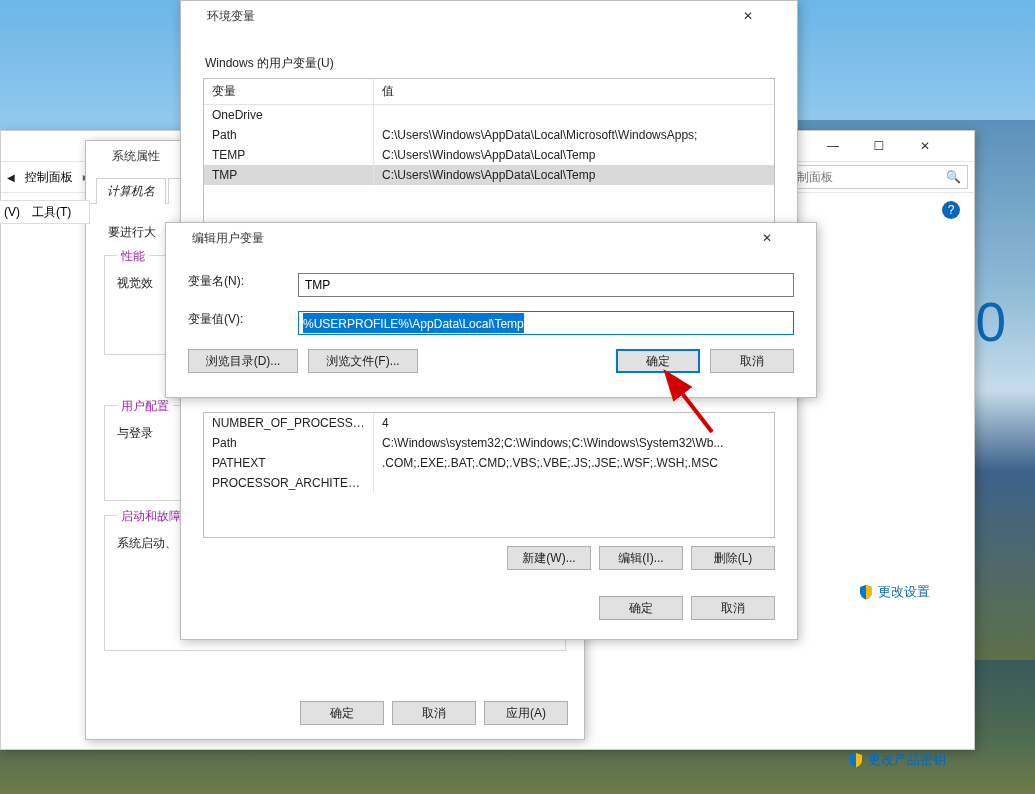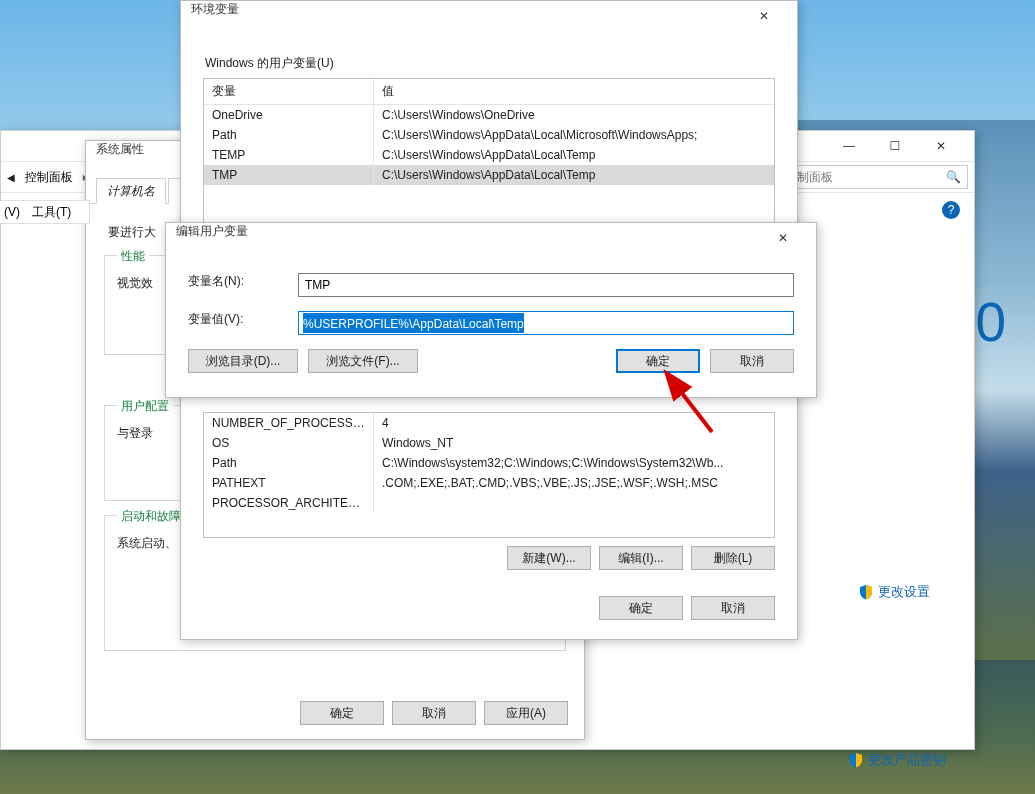--- a/index.html
+++ b/index.html
@@ -9,21 +9,21 @@
 .desktop { position: absolute; inset: 0; background: linear-gradient(180deg,#6cb6e8 0%,#a7d4ec 25%,#c9e2f0 38%,#527a9a 55%,#2d4a66 75%,#4a6a52 92%,#6f7a4a 100%); }
 .desktop::before { content:""; position:absolute; right:0; top:120px; width:260px; height:540px; background:linear-gradient(180deg,#5b91b9 0%,#8db8d4 30%,#c4ddeb 50%,#3d628a 65%,#5c7049 100%); z-index:0;}
 .win10logo { position:absolute; right:30px; top:290px; font-size:55px; color:#0b66b5; font-weight:300; letter-spacing:-1px; }
 .win10logo .sq { display:inline-block; width:44px; height:44px; background:#0078d7; margin-right:10px; transform:skewX(-8deg); position:relative; top:8px;}
 .win10logo .sq::before, .win10logo .sq::after { content:""; position:absolute; background:#fff;}
 .win10logo .sq::before { left:50%; top:0; width:2px; height:100%; }
 .win10logo .sq::after { top:50%; left:0; height:2px; width:100%; }
 
 
 .win { position:absolute; background:#fff; border:1px solid #bbb; box-shadow:2px 2px 10px rgba(0,0,0,.25); font-size:12px; color:#222; }
-.titlebar { height:30px; display:flex; align-items:flex-start; padding:0 10px; font-size:12px; color:#333; }
+.titlebar { height:30px; display:flex; align-items:center; padding:0 26px; font-size:12px; color:#333; }
 .winctrl { margin-left:auto; display:flex; }
 .winctrl span { width:46px; height:30px; display:flex; align-items:center; justify-content:center; color:#333; cursor:default;}
 
 
 .cpwin { left:0; top:130px; width:975px; height:620px; background:#fff; border:1px solid #ccc;}
 .cpwin .titlebar { border-bottom:0; }
 .cpwin .addrbar { height:32px; border-top:1px solid #e5e5e5; border-bottom:1px solid #e5e5e5; display:flex; align-items:center; padding:0 6px; gap:4px;}
 .cpwin .addrbar .crumb { color:#000; padding:2px 6px;}
 .cpwin .addrbar .sep { color:#666; }
 .cpwin .searchbox { margin-left:auto; width:190px; height:24px; border:1px solid #ccc; display:flex; align-items:center; padding:0 6px; color:#777;}
@@ -33,21 +33,21 @@
 .linkrow { position:absolute; display:flex; align-items:center; gap:4px; color:#0b66b5; cursor:default; font-size:13px;}
 .shield { width:16px; height:16px; display:inline-block;}
 .shield svg { width:100%; height:100%; }
 
 
 .syspropwin { left:85px; top:140px; width:500px; height:600px; }
 .syspropwin .tabs { display:flex; border-bottom:1px solid #d0d0d0; padding:6px 10px 0;}
 .syspropwin .tabs .tab { padding:4px 10px; border:1px solid #d0d0d0; border-bottom:none; margin-right:2px; background:#fff; font-size:12px; position:relative; top:1px;font-style:italic;}
 .syspropwin .content { padding:14px 18px;}
 .group { border:1px solid #d6d6d6; padding:12px; margin-bottom:14px;}
-.group .gtitle { position:relative; top:-20px; background:#fff; display:inline-block; padding:0 4px; color:#15803d;}
+.group .gtitle { position:relative; top:-20px; background:#fff; display:inline-block; padding:0 4px; color:#a21caf;}
 .syspropwin .buttons { position:absolute; bottom:14px; right:16px; display:flex; gap:8px;}
 .btn { min-width:84px; height:24px; background:#e1e1e1; border:1px solid #adadad; font-size:12px; padding:0 14px; display:inline-flex; align-items:center; justify-content:center; cursor:default;}
 
 
 .envwin { left:180px; top:0; width:618px; height:640px;}
 .envwin .content { padding:14px 22px 18px;}
 .sectionlabel { margin:10px 0 6px 2px; font-size:12px;}
 .table { border:1px solid #bfbfbf; height:160px; overflow:hidden;}
 .table .hdr { display:flex; background:#fff; border-bottom:1px solid #e4e4e4; font-size:12px;}
 .table .hdr div { padding:4px 8px;}
@@ -172,21 +172,20 @@
   <div class="content">
     <div class="sectionlabel">Windows 的用户变量(U)</div>
     <div class="table">
       <div class="hdr">
         <div class="col1">变量</div>
         <div class="col2">值</div>
       </div>
       <div id="userRows">
           <div class="row">
             <div class="col1">OneDrive</div>
-            <div class="col2">C:\Users\Windows\OneDrive</div>
           </div>
           <div class="row">
             <div class="col1">Path</div>
             <div class="col2">C:\Users\Windows\AppData\Local\Microsoft\WindowsApps;</div>
           </div>
           <div class="row">
             <div class="col1">TEMP</div>
             <div class="col2">C:\Users\Windows\AppData\Local\Temp</div>
           </div>
           <div class="row selected">
@@ -194,24 +193,20 @@
             <div class="col2">C:\Users\Windows\AppData\Local\Temp</div>
           </div>
         </div>
     </div>
     <div style="height:174px;"></div>
     <div class="table" style="height:126px;">
       <div id="sysRows">
           <div class="row">
             <div class="col1">NUMBER_OF_PROCESSORS</div>
             <div class="col2">4</div>
-          </div>
-          <div class="row">
-            <div class="col1">OS</div>
-            <div class="col2">Windows_NT</div>
           </div>
           <div class="row">
             <div class="col1">Path</div>
             <div class="col2">C:\Windows\system32;C:\Windows;C:\Windows\System32\Wb...</div>
           </div>
           <div class="row">
             <div class="col1">PATHEXT</div>
             <div class="col2">.COM;.EXE;.BAT;.CMD;.VBS;.VBE;.JS;.JSE;.WSF;.WSH;.MSC</div>
           </div>
           <div class="row">

